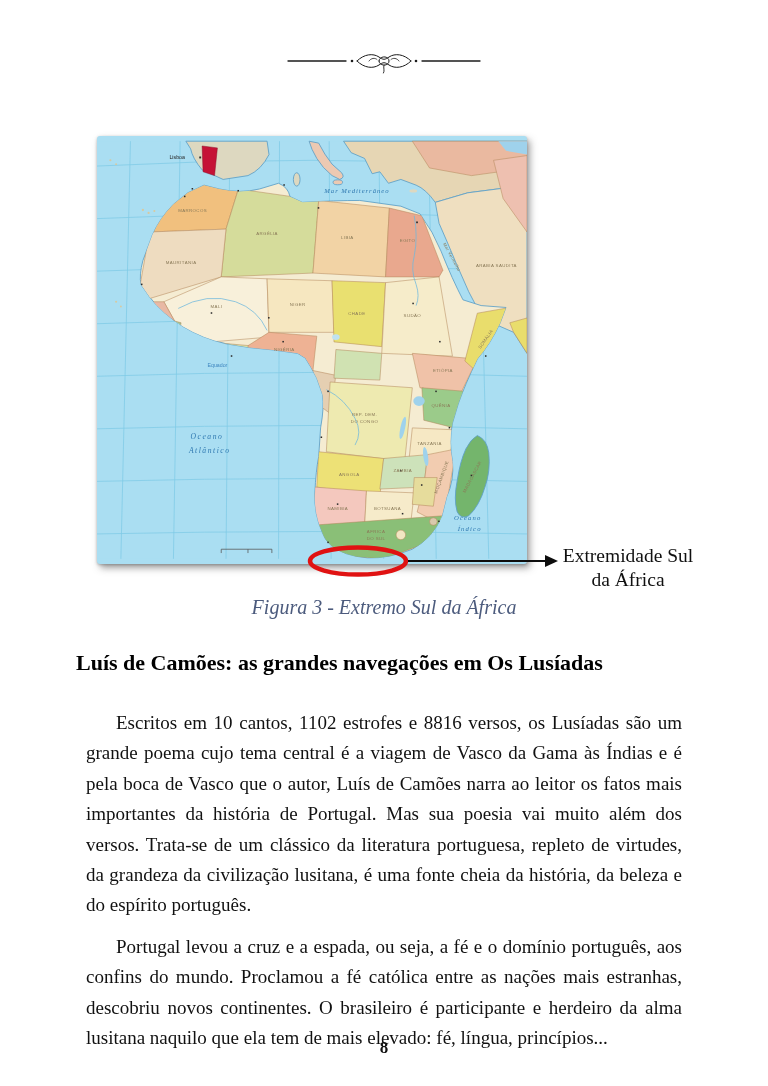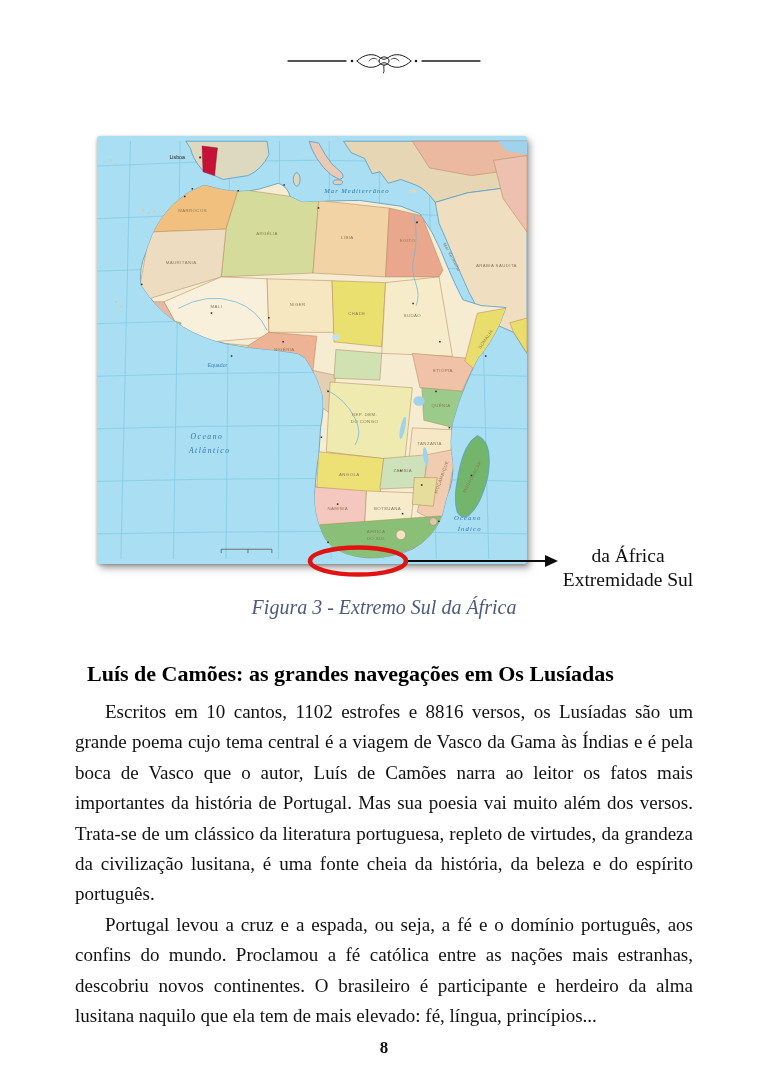--- a/index.html
+++ b/index.html
@@ -22,28 +22,28 @@
   .annotation{
     position:absolute;left:556px;top:544px;width:144px;
     text-align:center;font-size:19.5px;line-height:24px;color:#101010;
   }
   .figcaption{
     position:absolute;left:0;top:596px;width:768px;text-align:center;
     font-style:italic;font-size:20px;color:#4c5b7d;
   }
   
   .heading{
-    position:absolute;left:76px;top:650px;width:640px;margin:11px;
+    position:absolute;left:76px;top:650px;width:640px;margin:0;
     font-size:22px;font-weight:bold;color:#000;
   }
   .body-text{
     position:absolute;left:75px;top:697px;width:618px;
     font-size:19px;line-height:30.4px;text-align:justify;
   }
-  .body-text p{margin:0;text-indent:30px;}
+  .body-text p{margin:11px;text-indent:30px;}
   .page-number{
     position:absolute;left:0;top:1038px;width:768px;text-align:center;
     font-size:17px;font-weight:bold;
   }
   
   .sea-label{fill:#2e78b0;font-family:"Liberation Serif",serif;font-style:italic;font-size:8px;letter-spacing:1.6px;text-anchor:middle;}
   .sea-label-sm{fill:#2e78b0;font-family:"Liberation Serif",serif;font-style:italic;font-size:7px;letter-spacing:1.2px;text-anchor:middle;}
   .med-label{fill:#2e78b0;font-family:"Liberation Serif",serif;font-style:italic;font-size:7px;letter-spacing:1px;text-anchor:middle;}
   .eq-label{fill:#3f87c0;font-family:"Liberation Sans",sans-serif;font-size:5.5px;text-anchor:middle;}
   .country-label{fill:#8a7a58;font-family:"Liberation Sans",sans-serif;font-size:4.6px;letter-spacing:.4px;text-anchor:middle;}
@@ -252,22 +252,22 @@
     </svg>
   </div>
 
   <svg class="overlay-svg">
     <ellipse cx="58" cy="21" rx="48" ry="13.5" fill="none" stroke="#e01212" stroke-width="4.5"></ellipse>
     <line x1="108" y1="21" x2="246" y2="21" stroke="#0d0d0d" stroke-width="2.2"></line>
     <polygon points="258,21 245,15 245,27" fill="#0d0d0d"></polygon>
   </svg>
 
   <div class="annotation">
+    <div>Extremidade Sul</div>
     <div>da África</div>
-    <div>Extremidade Sul</div>
   </div>
 
   <div class="figcaption">Figura 3 - Extremo Sul da África</div>
 
   <h1 class="heading">Luís de Camões: as grandes navegações em Os Lusíadas</h1>
   <div class="body-text">
     <p>Escritos em 10 cantos, 1102 estrofes e 8816 versos, os Lusíadas são um grande poema cujo tema central é a viagem de Vasco da Gama às Índias e é pela boca de Vasco que o autor, Luís de Camões narra ao leitor os fatos mais importantes da história de Portugal. Mas sua poesia vai muito além dos versos. Trata-se de um clássico da literatura portuguesa, repleto de virtudes, da grandeza da civilização lusitana, é uma fonte cheia da história, da beleza e do espírito português.</p>
     <p>Portugal levou a cruz e a espada, ou seja, a fé e o domínio português, aos confins do mundo. Proclamou a fé católica entre as nações mais estranhas, descobriu novos continentes. O brasileiro é participante e herdeiro da alma lusitana naquilo que ela tem de mais elevado: fé, língua, princípios...</p>
   </div>
 

